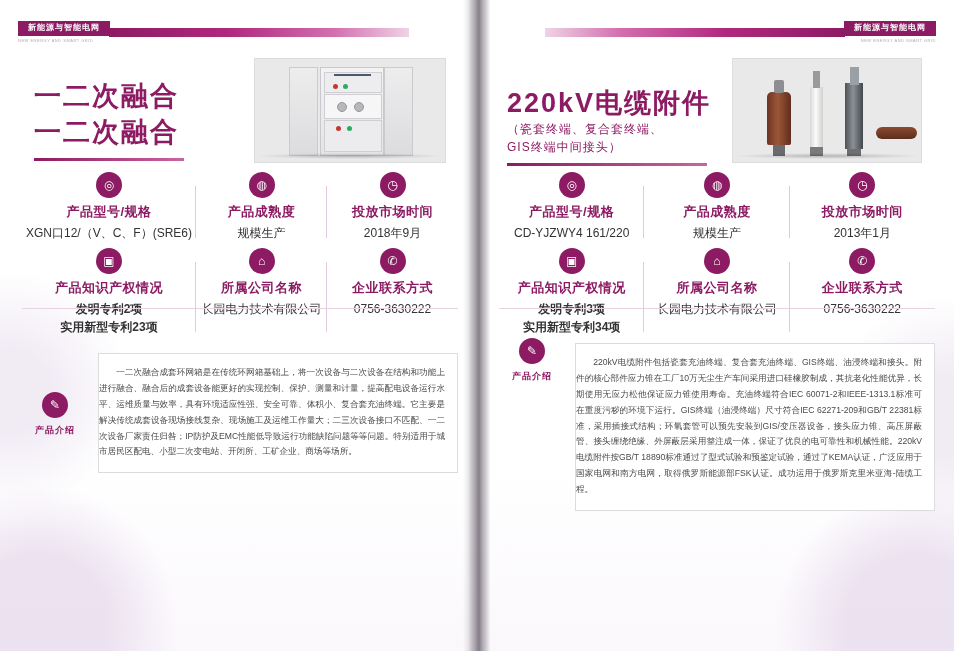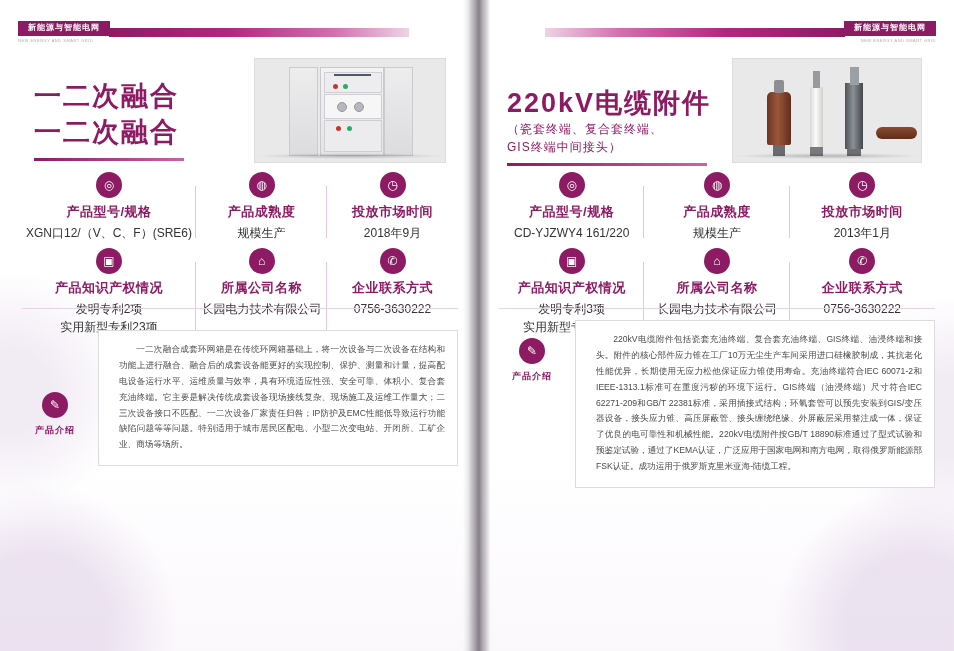--- a/index.html
+++ b/index.html
@@ -152,44 +152,45 @@
     margin:0 auto 5px auto;
     display:flex;align-items:center;justify-content:center;
     color:#fff;font-size:12px;line-height:1;
   }
   .meta-label{
     color:#8c1b63;font-size:13px;font-weight:bold;letter-spacing:.5px;margin-bottom:4px;white-space:nowrap;
   }
   .meta-val{
     color:#333;font-size:12px;line-height:1.45;white-space:nowrap;
   }
-  .meta-val.two{white-space:normal;}
+  .meta-val.two{white-space:normal;font-weight:bold;}
 
   
   .divider{
     position:absolute;height:1px;background:#e6d4e2;
   }
 
   
   .intro{position:absolute;display:flex;gap:10px;align-items:flex-start;}
   .intro-badge{
     width:66px;flex:0 0 66px;display:flex;flex-direction:column;align-items:center;
   }
   .intro-badge .circ{margin-bottom:6px;}
   .intro-badge .bl{color:#8c1b63;font-size:9px;font-weight:bold;letter-spacing:1px;white-space:nowrap;}
   .intro-body{
     flex:1;
     border:1px solid #dcdcde;
     background:#fff;
-    padding:11px 12px 12px 20px;
+    padding:11px 12px 12px 0;
     color:#4a4a4a;
     font-size:8.6px;
     line-height:1.85;
     text-align:justify;
     text-indent:17.2px;
+    margin-top:23px;
   }
 
   
   .pgnum{
     position:absolute;bottom:20px;width:100%;text-align:center;
     color:#8a8a8a;font-size:9px;letter-spacing:1px;
   }
 </style>
 </head>
 <body>

